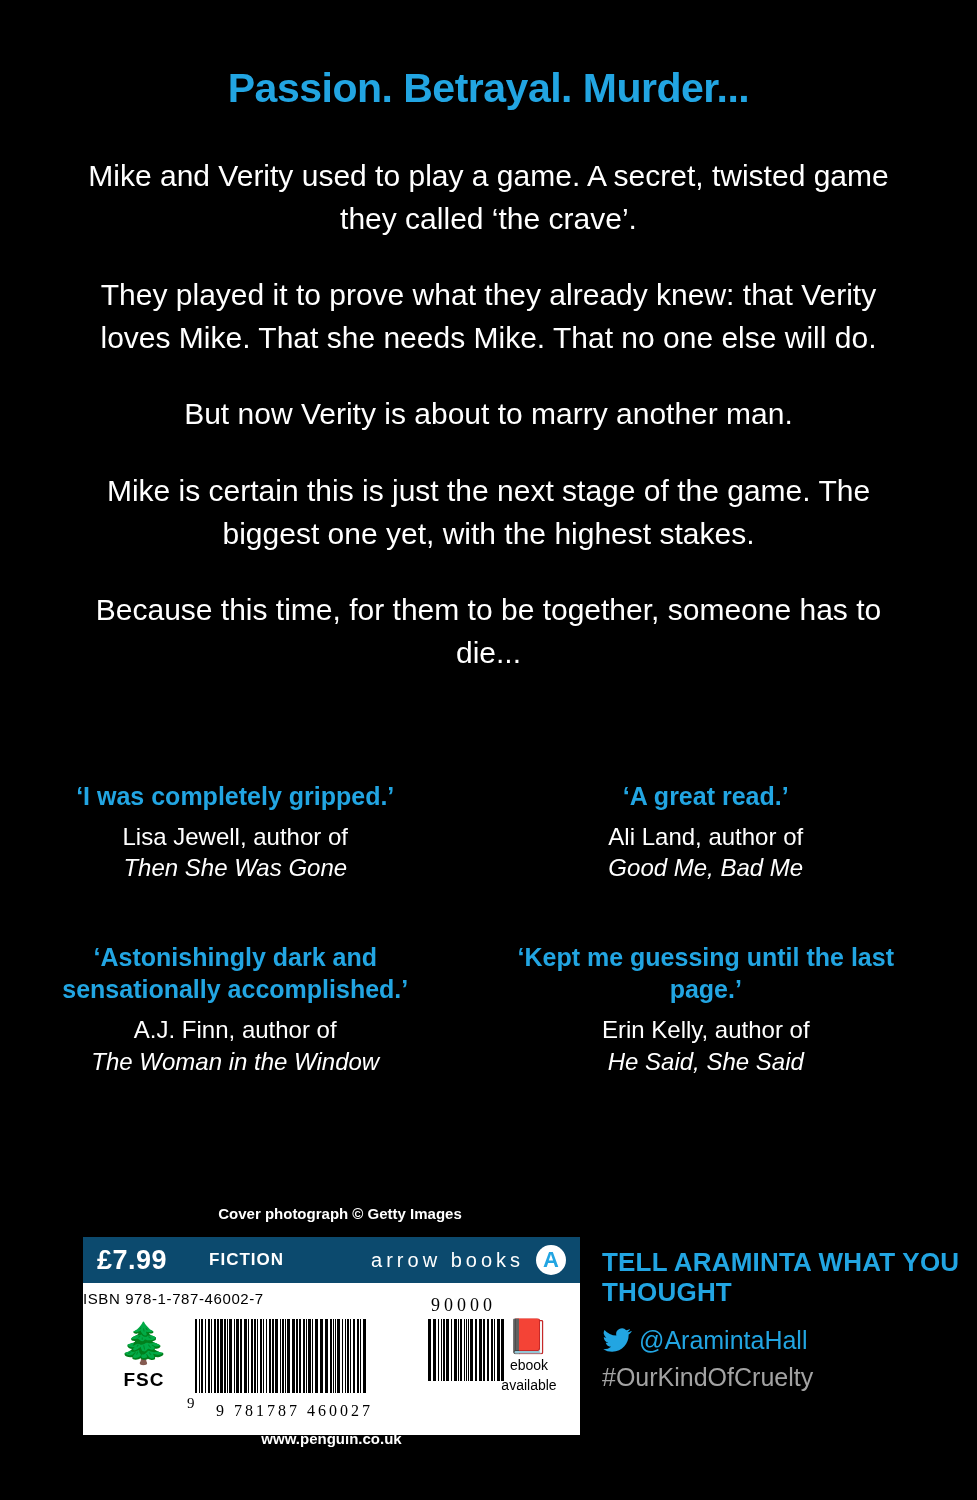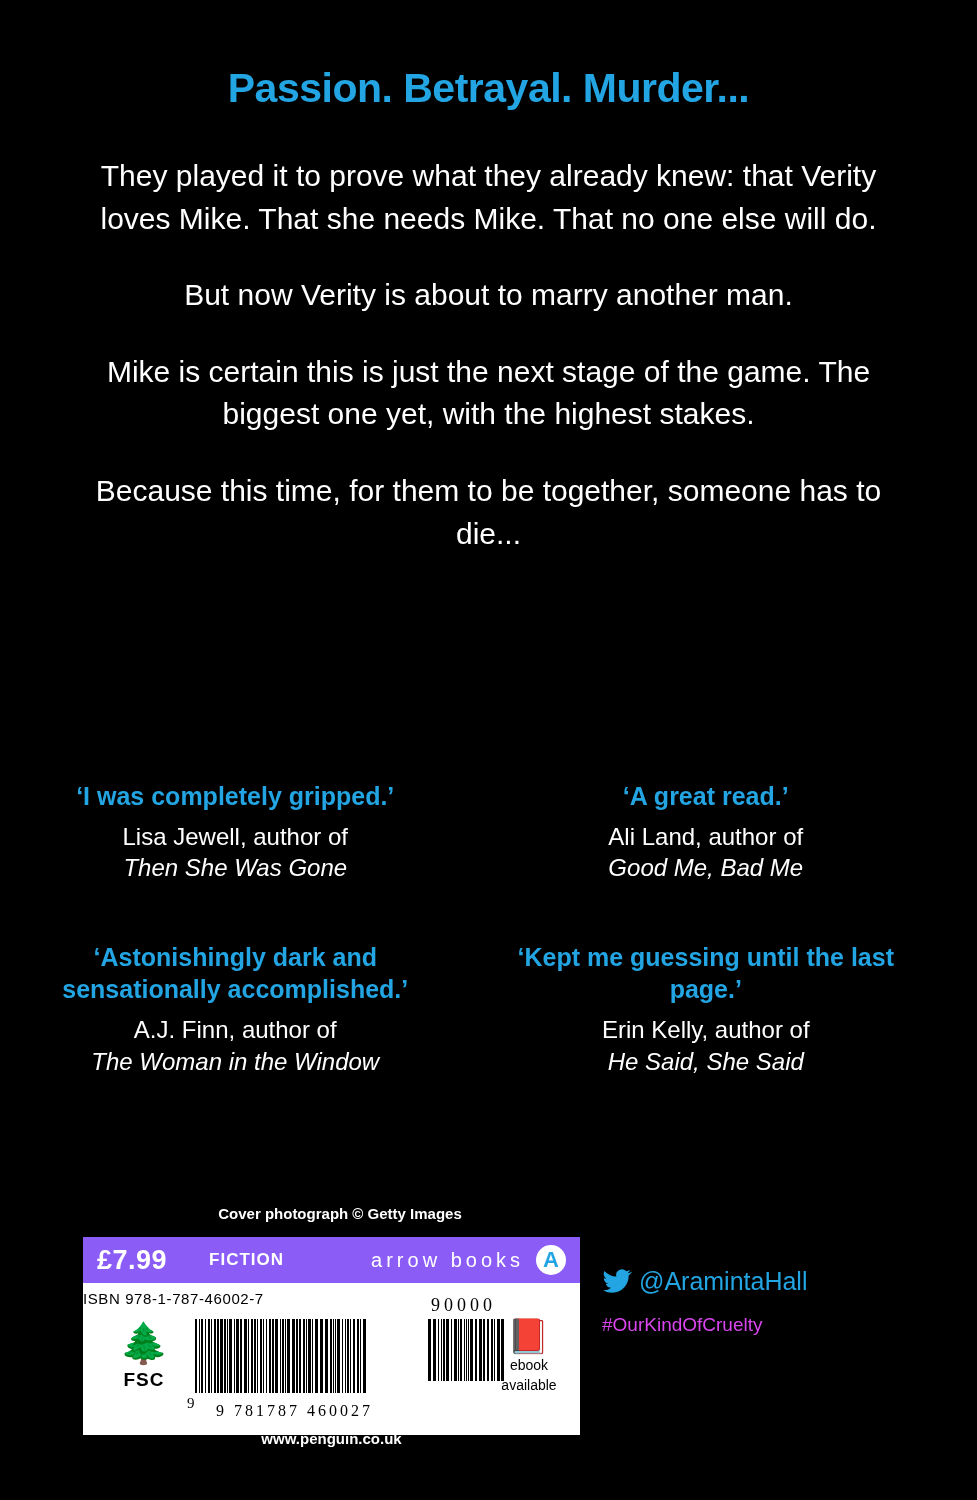--- a/index.html
+++ b/index.html
@@ -92,21 +92,21 @@
   }
 
   
   .barcode-block {
     position: absolute;
     left: 83px;
     top: 1237px;
     width: 497px;
   }
   .price-bar {
-    background: #8b5cf6;
+    background: #0c4a6e;
     height: 46px;
     display: flex;
     align-items: center;
     padding: 0 14px;
     box-sizing: border-box;
     color: #ffffff;
   }
   .price {
     font-size: 27px;
     font-weight: bold;
@@ -236,33 +236,34 @@
     margin-top: 18px;
     color: #22a5e2;
     font-size: 25px;
   }
   .tw-icon {
     width: 30px;
     margin-right: 7px;
     fill: #22a5e2;
   }
   .hashtag {
-    color: #d946ef;
-    font-size: 19px;
-    margin-top: 18px;
+    color: #a3a3a3;
+    font-size: 25px;
+    margin-top: 8px;
   }
 </style>
 </head>
 <body>
 
 <div class="page">
 
   <div class="headline">Passion. Betrayal. Murder...</div>
 
   <div class="blurb">
+    <p>Mike and Verity used to play a game. A secret, twisted game they called ‘the crave’.</p>
     <p>They played it to prove what they already knew: that Verity loves Mike. That she needs Mike. That no one else will do.</p>
     <p>But now Verity is about to marry another man.</p>
     <p>Mike is certain this is just the next stage of the game. The biggest one yet, with the highest stakes.</p>
     <p>Because this time, for them to be together, someone has to die...</p>
   </div>
 
   <div class="quotes">
     <div class="qcell">
       <div class="qtext">‘I was completely gripped.’</div>
       <div class="qattr">Lisa Jewell, author of</div>
@@ -391,20 +392,21 @@
         <div class="ebook-icon">📕</div>
         <div class="ebook-txt">ebook</div>
         <div class="ebook-txt">available</div>
       </div>
     </div>
   </div>
 
   <div class="website">www.penguin.co.uk</div>
 
   <div class="social">
+    <div class="social-head">TELL ARAMINTA WHAT YOU THOUGHT</div>
     <div class="social-row">
       <svg class="tw-icon" viewBox="0 0 24 24">
         <path d="M23 4.9c-.8.4-1.7.7-2.6.8 1-.6 1.7-1.5 2-2.6-.9.5-1.9.9-3 1.1a4.6 4.6 0 0 0-7.9 4.2A13 13 0 0 1 2 3.9a4.6 4.6 0 0 0 1.4 6.2c-.7 0-1.4-.2-2-.6 0 2.2 1.5 4.1 3.6 4.5-.6.2-1.3.2-2 .1a4.6 4.6 0 0 0 4.3 3.2A9.3 9.3 0 0 1 1 19.3a13 13 0 0 0 7.1 2.1c8.5 0 13.2-7.1 13.2-13.2v-.6c.9-.7 1.7-1.5 2.7-2.7z"></path>
       </svg>
       <span>@AramintaHall</span>
     </div>
     <div class="hashtag">#OurKindOfCruelty</div>
   </div>
 
 </div>

